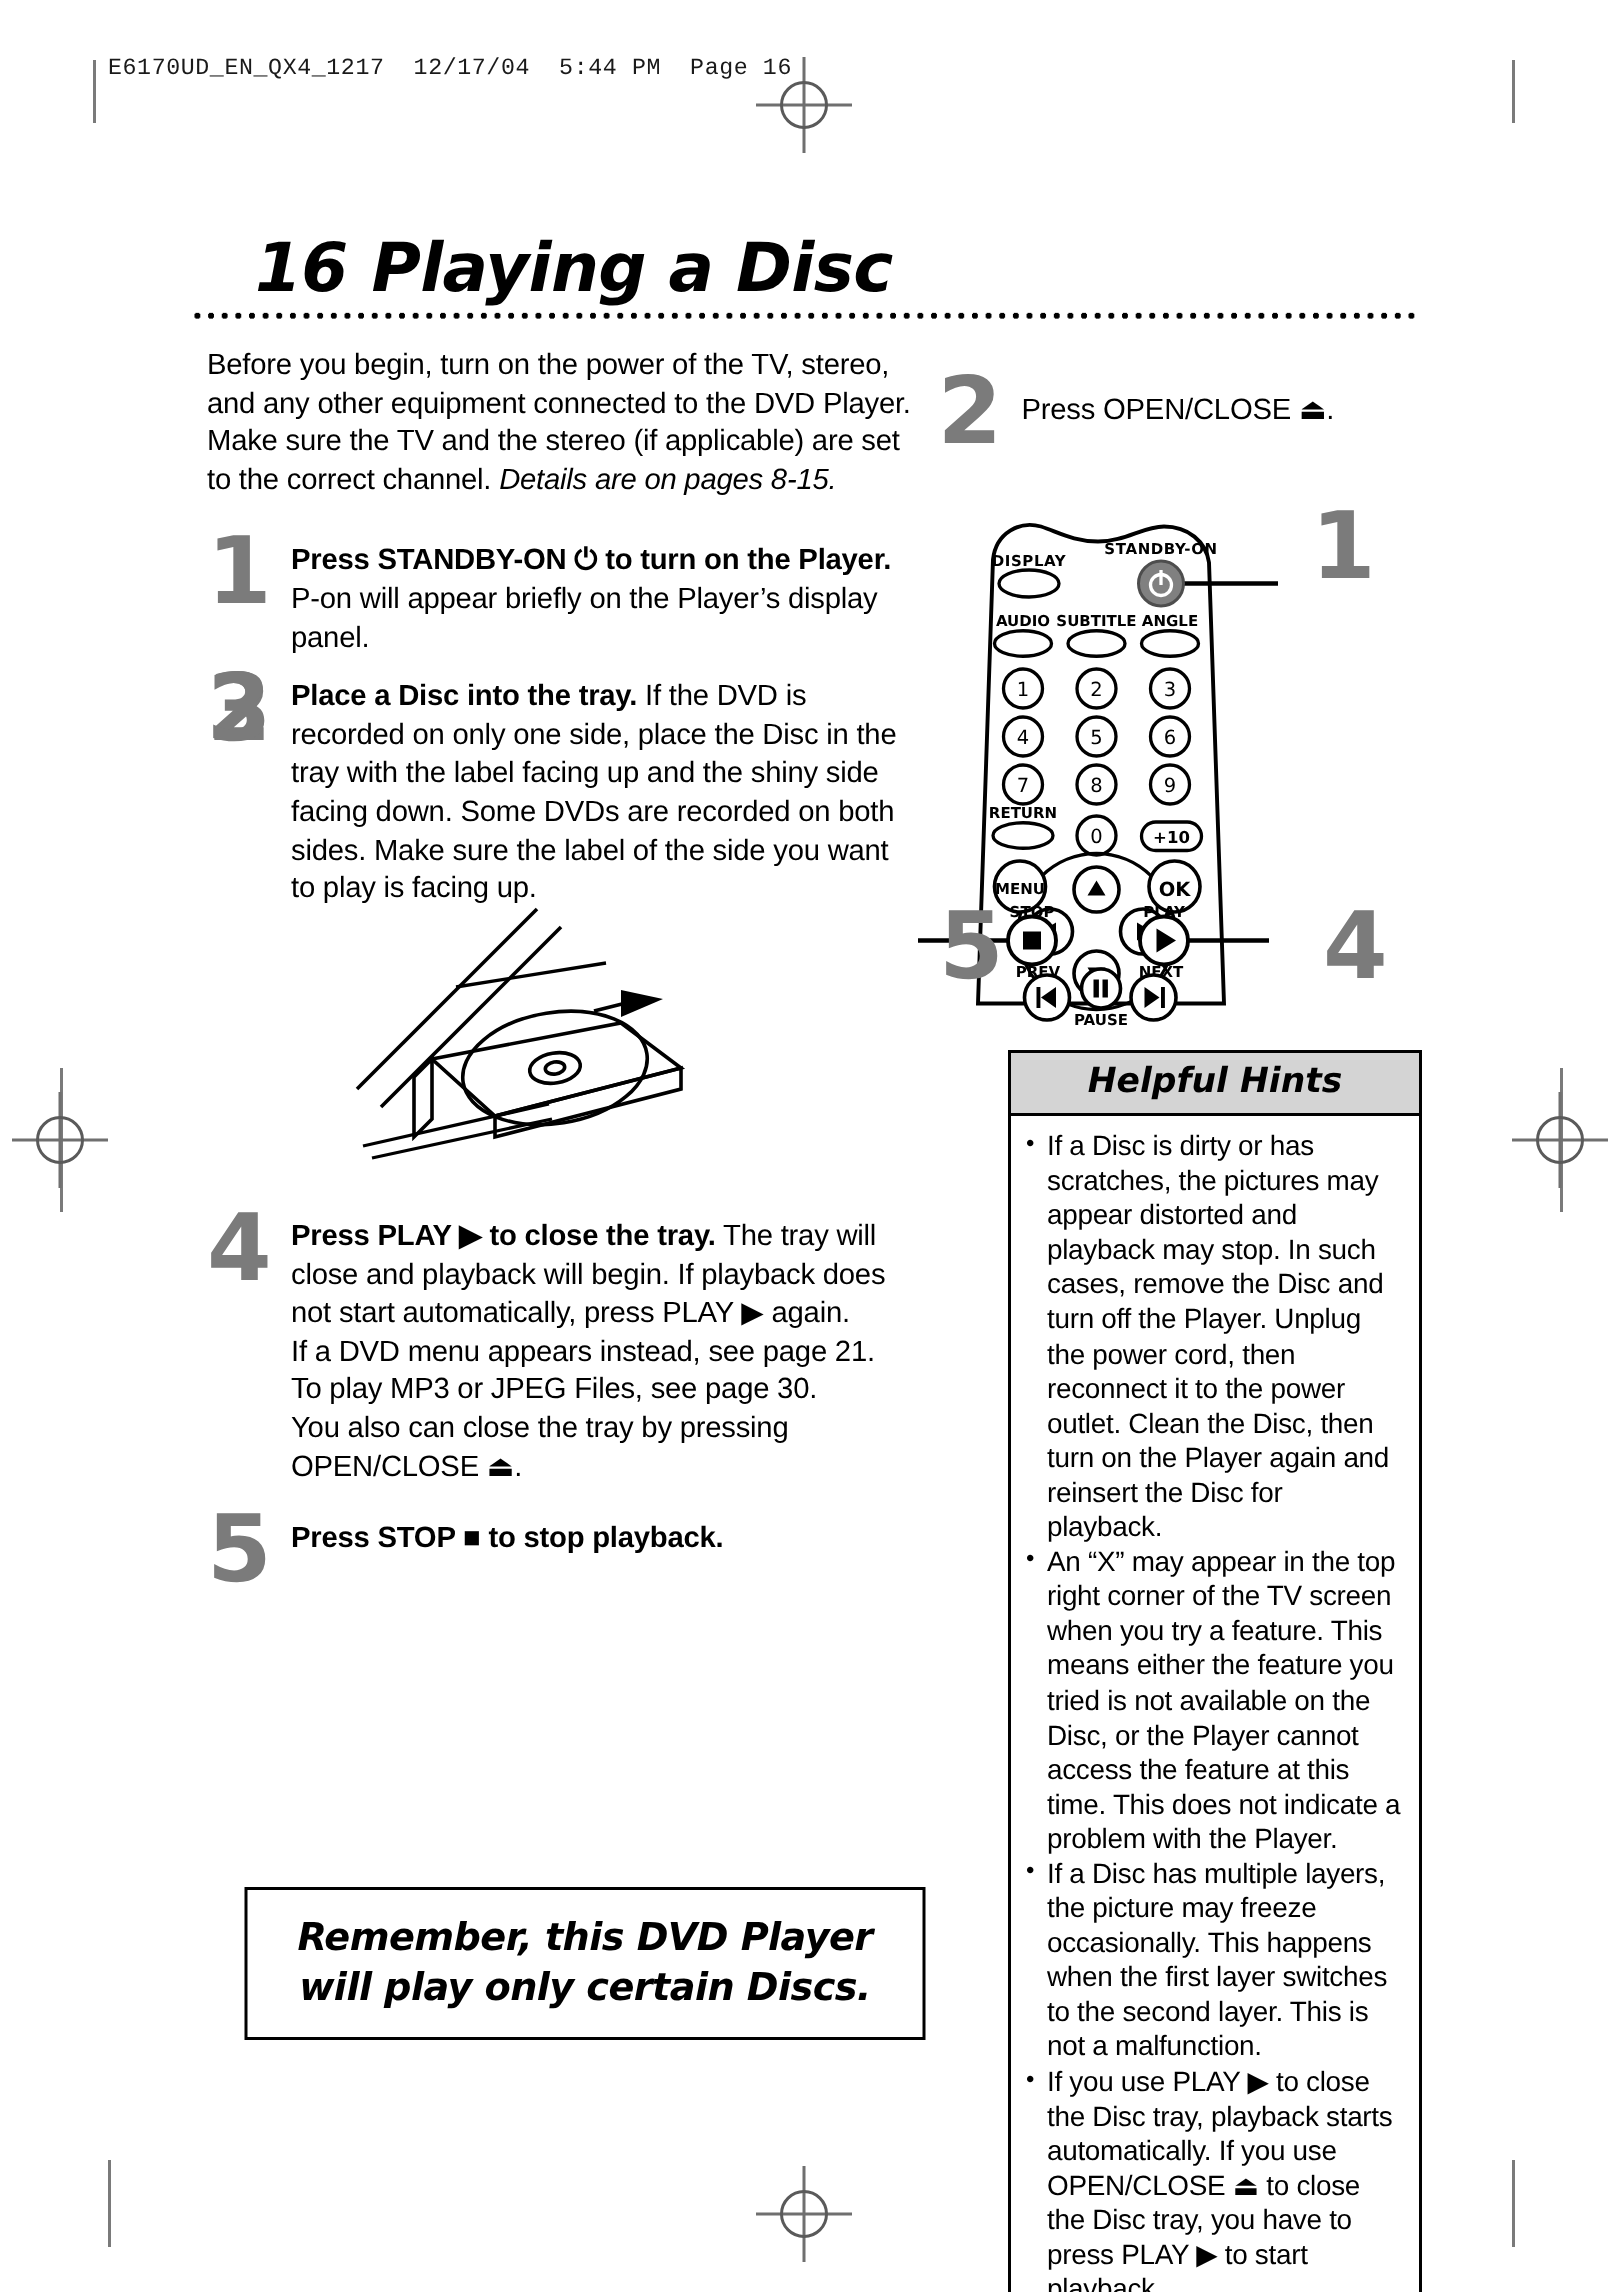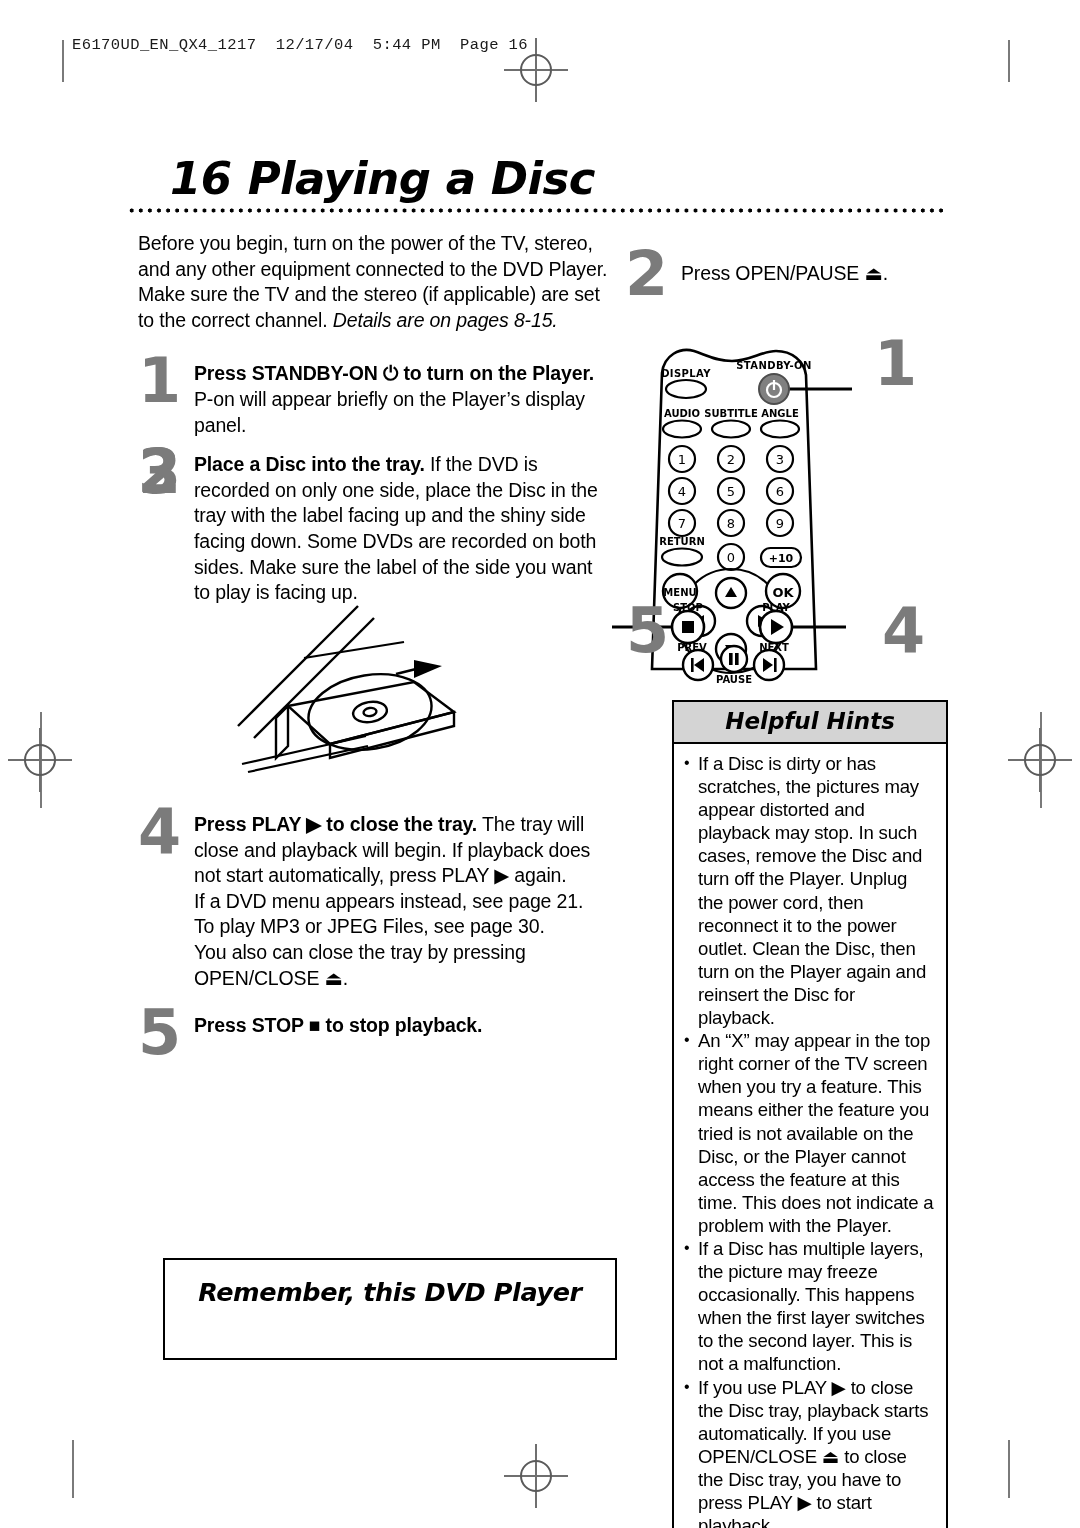--- a/index.html
+++ b/index.html
@@ -167,28 +167,28 @@
     <div class="stepnum">5</div>
     <div class="stepbody">
       <b>Press STOP ■ to stop playback.</b>
     </div>
   </div>
 </div>
 
 <div class="remember">
   <div>
     <span>Remember, this DVD Player</span><br>
-    <br>
+    <span>will play only certain Discs.</span><br>
   </div>
 </div>
 
 <div class="colR">
   <div class="rstep">
     <div class="stepnum">2</div>
-    <div class="stepbody">Press OPEN/PAUSE ⏏.</div>
+    <div class="stepbody">Press OPEN/CLOSE ⏏.</div>
   </div>
 </div>
 
 <div class="remotewrap">
   <svg width="325" height="370" viewBox="0 0 325 370" fill="none" stroke="#000">
 
     <path d="M68 48 C70 30 86 22 100 26 C112 30 122 36 138 36
              C156 36 168 26 182 26 C198 26 210 36 212 50
              L222 344 L58 344 Z" stroke="#000" stroke-width="2.6" fill="#fff"></path>
 

